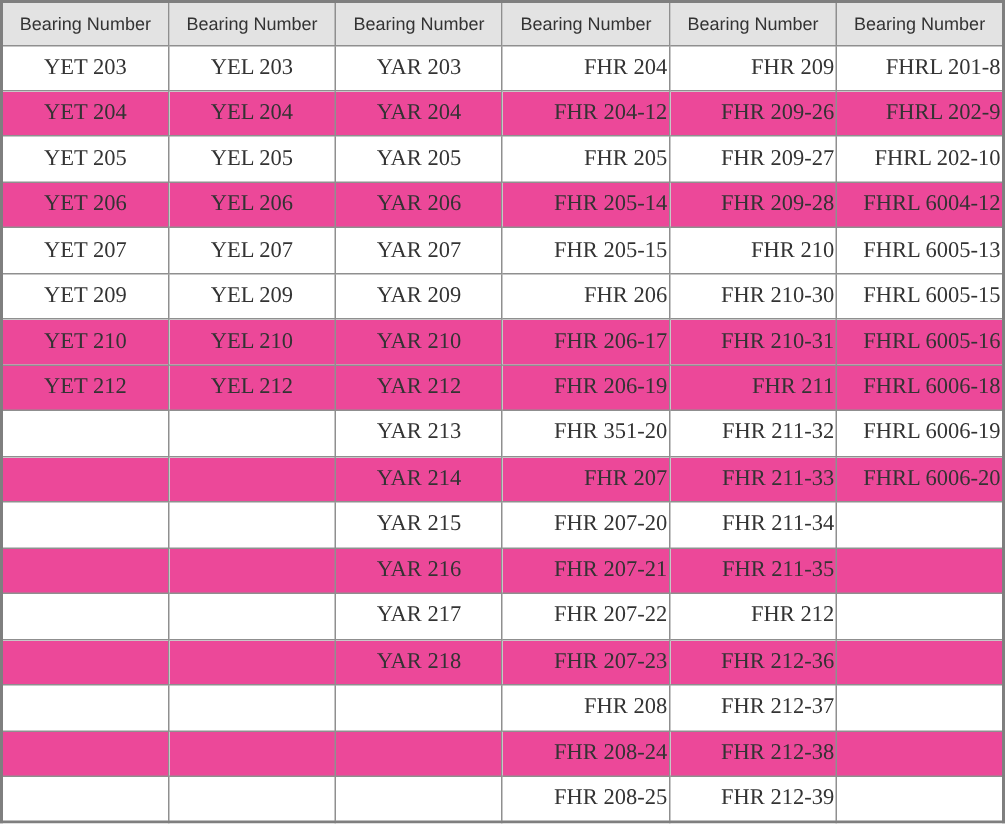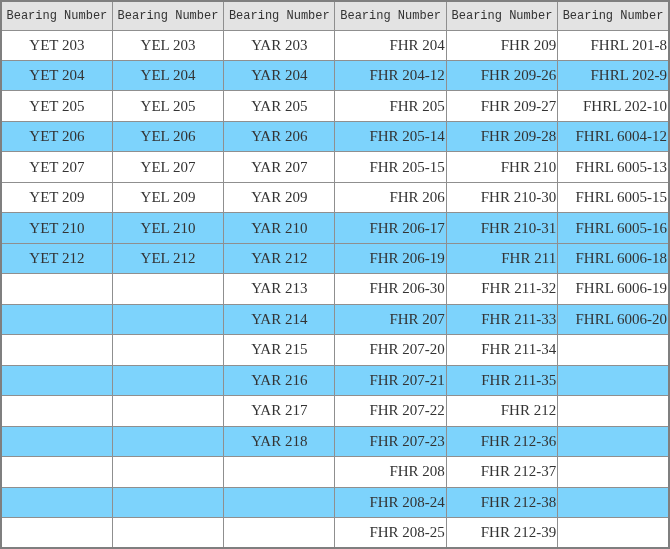--- a/index.html
+++ b/index.html
@@ -26,31 +26,31 @@
     box-sizing: border-box;
     overflow: hidden;
     white-space: nowrap;
     color: #333333;
   }
   table.bearing-table thead tr {
     height: 29px;
   }
   table.bearing-table th {
     background: #e3e3e3;
-    font-family: Liberation Mono, monospace;
+    font-family: Liberation Sans, sans-serif;
     font-size: 12px;
     font-weight: 400;
     text-align: center;
   }
   table.bearing-table tbody tr {
     height: 27px;
     background: #ffffff;
   }
   table.bearing-table tbody tr.alt {
-    background: #7dd3fc;
+    background: #ec4899;
   }
   table.bearing-table td {
     font-family: "Liberation Serif", "DejaVu Serif", serif;
     font-size: 15px;
   }
   table.bearing-table td.center {
     text-align: center;
   }
   table.bearing-table td.left {
     text-align: right;
@@ -134,21 +134,21 @@
           <td class="center">YEL 212</td>
           <td class="center">YAR 212</td>
           <td class="left">FHR 206-19</td>
           <td class="left">FHR 211</td>
           <td class="left">FHRL 6006-18</td>
         </tr>
         <tr>
           <td class="center"></td>
           <td class="center"></td>
           <td class="center">YAR 213</td>
-          <td class="left">FHR 206-30</td>
+          <td class="left">FHR 351-20</td>
           <td class="left">FHR 211-32</td>
           <td class="left">FHRL 6006-19</td>
         </tr>
         <tr class="alt">
           <td class="center"></td>
           <td class="center"></td>
           <td class="center">YAR 214</td>
           <td class="left">FHR 207</td>
           <td class="left">FHR 211-33</td>
           <td class="left">FHRL 6006-20</td>

